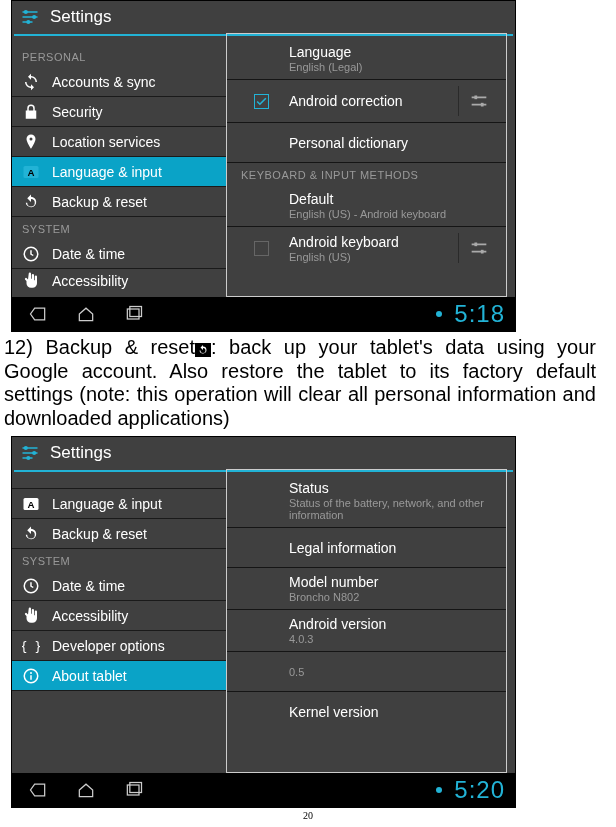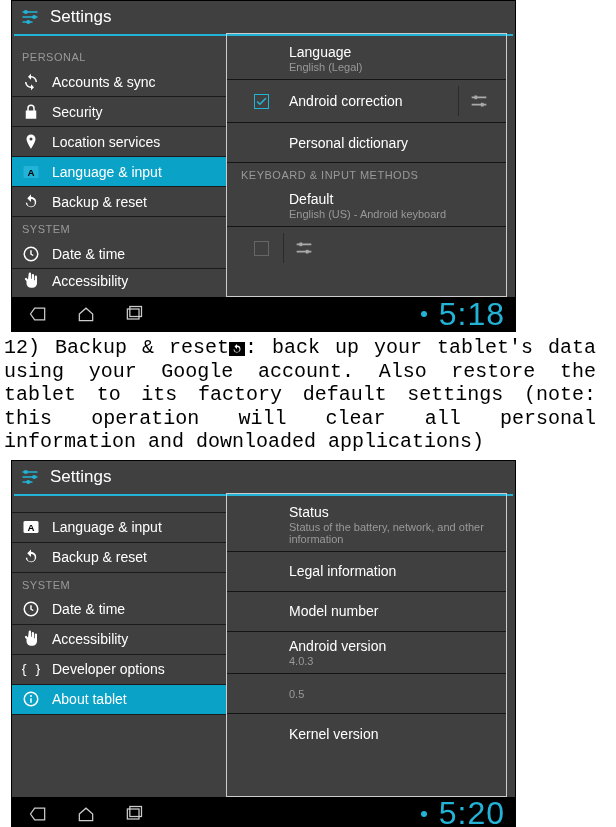--- a/index.html
+++ b/index.html
@@ -133,26 +133,26 @@
     margin-right: 8px;
   }
   .spacer { flex: 1; }
   .dot {
     width: 6px; height: 6px; border-radius: 50%;
     background: #22b3d6;
     margin-right: 12px;
   }
   .clock {
     color: #22b3d6;
-    font-size: 32px;
+    font-size: 24px;
     font-weight: 300;
     letter-spacing: 1px;
   }
   .paragraph {
-    font-family: Liberation Mono, monospace;
+    font-family: Liberation Sans, sans-serif;
     font-size: 20px;
     text-align: justify;
     line-height: 1.18;
     margin: 4px 18px 6px 2px;
   }
   .pgnum {
     text-align: center;
     font-family: "Times New Roman", Times, serif;
     font-size: 10px;
     margin-top: 2px;
@@ -353,20 +353,24 @@
         <div class="entry-check"></div>
         <div class="entry-body">
           <div class="entry-title">Default</div>
           <div class="entry-sub">English (US) - Android keyboard</div>
         </div>
       </div>
       <div class="entry" style="border-bottom:none">
         <div class="entry-check">
           <span class="checkbox"></span>
         </div>
+        <div class="entry-body">
+          <div class="entry-title">Android keyboard</div>
+          <div class="entry-sub">English (US)</div>
+        </div>
         <div class="entry-action">
           <svg width="22" height="22">
               <use href="#i-sliders"></use>
             </svg>
         </div>
       </div>
     </div>
 
     <div class="botbar">
       <span class="softkey">
@@ -472,20 +476,21 @@
         </div>
       </div>
       <div class="entry">
         <div class="entry-body" style="padding-left:50px">
           <div class="entry-title">Legal information</div>
         </div>
       </div>
       <div class="entry">
         <div class="entry-body" style="padding-left:50px">
           <div class="entry-title">Model number</div>
+          <div class="entry-sub">Broncho N802</div>
         </div>
       </div>
       <div class="entry">
         <div class="entry-body" style="padding-left:50px">
           <div class="entry-title">Android version</div>
           <div class="entry-sub">4.0.3</div>
         </div>
       </div>
       <div class="entry">
         <div class="entry-body" style="padding-left:50px">

